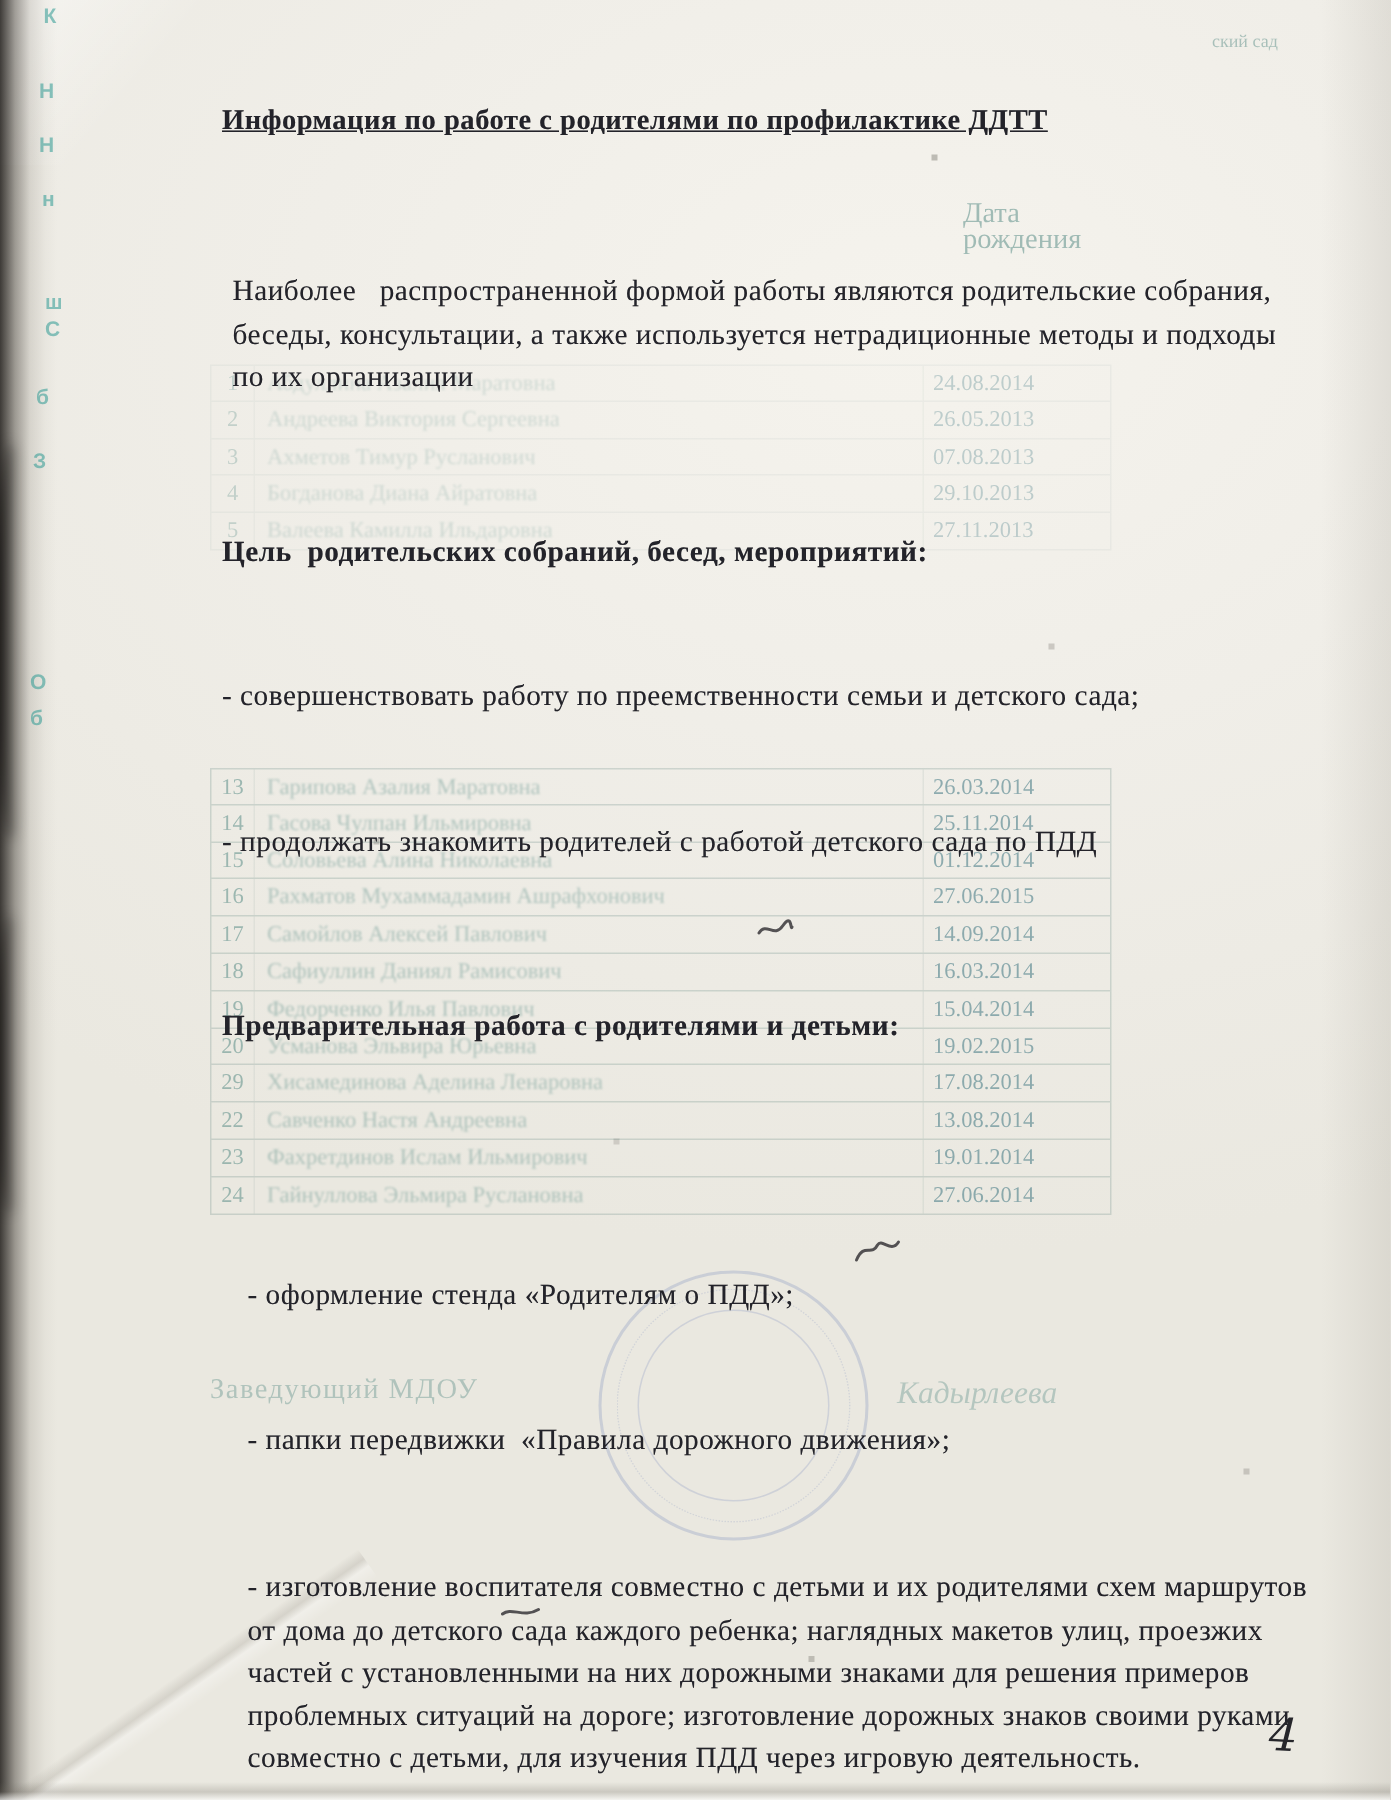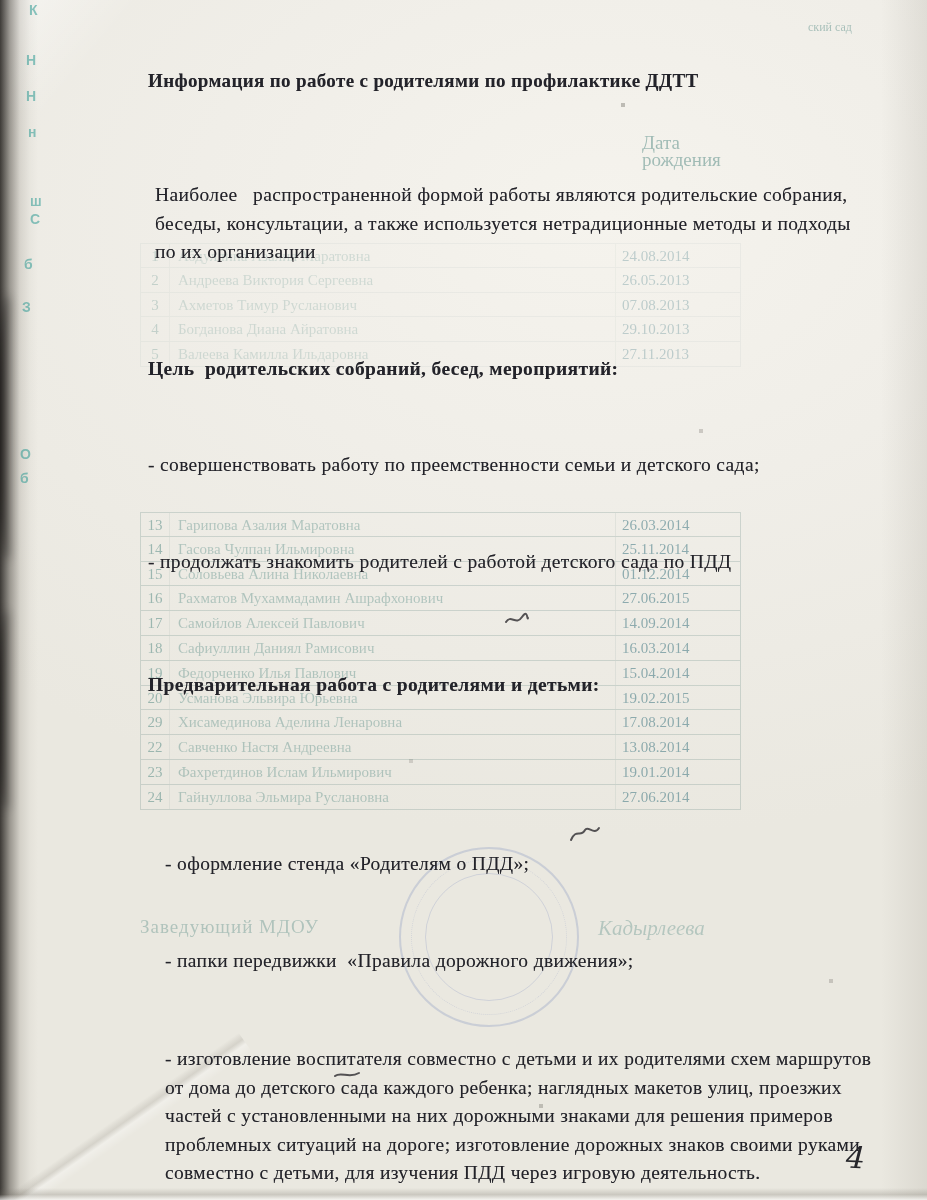--- a/index.html
+++ b/index.html
@@ -70,21 +70,21 @@
   .ink{position:absolute;opacity:.8;}
   .ink path{stroke:#2e2c30;fill:none;stroke-width:2;stroke-linecap:round;}
   .pagenum{position:absolute;left:846px;top:1140px;font-size:30px;font-style:italic;
     color:#26262b;font-family:"DejaVu Serif",serif;transform:rotate(3deg);}
   
   .content{position:absolute;left:148px;top:10px;width:724px;color:var(--ink,#23232a);
     font-size:19.5px;letter-spacing:.35px;line-height:28.5px;white-space:pre-wrap;
     text-shadow:0 0 .4px rgba(0,0,0,.3);}
   .content p{margin:0;}
   .b{font-weight:bold;}
-  .title{font-size:19px;font-weight:bold;margin:0 0 16px 0;}
+  .title{font-size:19px;font-weight:bold;margin:0 0 16px 0;text-decoration:underline;}
   .sublist{padding-left:17px;}
 </style>
 </head>
 <body>
 
 <div class="scan">
 
   <div class="fold-tl"></div>
   <div class="edge-left"></div>
   <div class="edge-blob1"></div>

